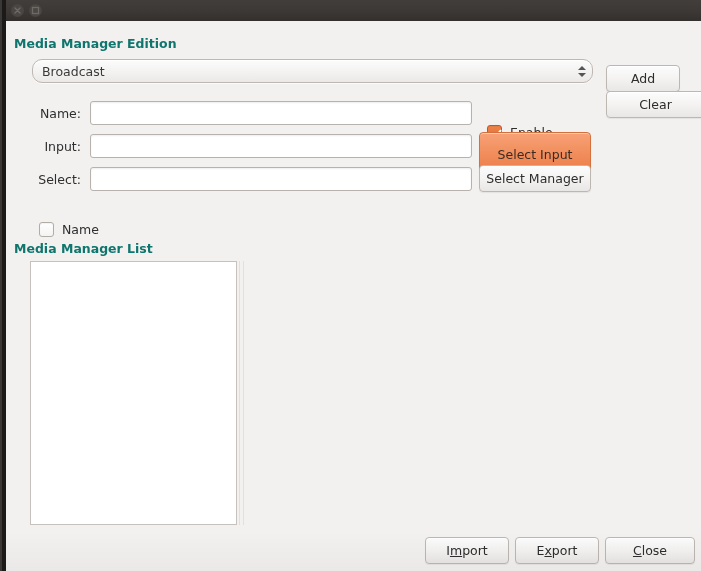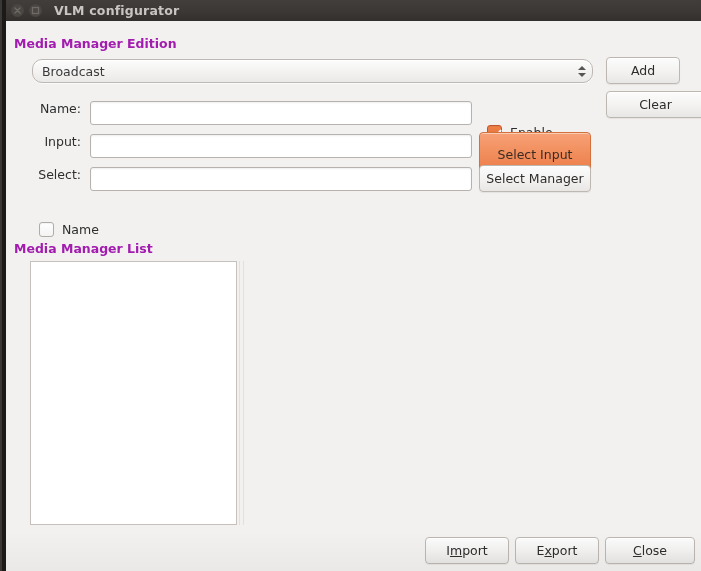--- a/index.html
+++ b/index.html
@@ -60,21 +60,21 @@
   .bottom-shade {
     position: absolute; left: 0; bottom: 0; width: 695px; height: 40px;
     background: linear-gradient(to bottom, rgba(0,0,0,0) 0%, rgba(0,0,0,0.035) 100%);
     pointer-events: none;
   }
 
   .section-title {
     position: absolute;
     font-size: 12.5px;
     font-weight: bold;
-    color: #a21caf;
+    color: #0f766e;
   }
   #edition-title { left: 8px; top: 15px; }
   #list-title    { left: 8px; top: 220px; }
 
   
   .combo {
     position: absolute;
     left: 26px; top: 38px;
     width: 561px; height: 24px;
     background: linear-gradient(to bottom, #fcfcfc 0%, #f3f2f1 55%, #ebe9e8 100%);
@@ -98,21 +98,21 @@
   }
   .arr-up, .arr-dn {
     width: 0; height: 0;
     border-left: 4px solid transparent;
     border-right: 4px solid transparent;
   }
   .arr-up { border-bottom: 4px solid #555; }
   .arr-dn { border-top: 4px solid #555; }
 
   
-  .frow { position: absolute; left: 0; height: 24px; display: flex; }
+  .frow { position: absolute; left: 0; height: 24px; display: flex; align-items: center; }
   #row-name   { top: 80px; }
   #row-input  { top: 113px; }
   #row-output { top: 146px; }
 
   .flabel {
     width: 84px;
     text-align: right;
     padding-right: 9px;
     font-size: 12.5px;
     color: #2e2e2e;
@@ -177,21 +177,21 @@
     cursor: default;
     white-space: nowrap;
     padding: 0;
   }
   .btn.accent {
     background: linear-gradient(to bottom, #f7a177 0%, #f18d5c 50%, #ea7a45 100%);
     border: 1px solid #d2703e;
     box-shadow: inset 0 1px 0 rgba(255,255,255,0.45), 0 1px 1px rgba(0,0,0,0.08);
     color: #3a2b22;
   }
-  #btn-add   { position: absolute; left: 600px; top: 36px;  width: 74px; height: 27px; }
+  #btn-add   { position: absolute; left: 600px; top: 44px;  width: 74px; height: 27px; }
   #btn-clear { position: absolute; left: 600px; top: 70px;  width: 99px; height: 27px; }
   #btn-select-input  { position: absolute; left: 473px; top: 111px; width: 112px; height: 44px; }
   #btn-select-output { position: absolute; left: 473px; top: 144px; width: 112px; height: 27px; }
 
   #btn-import { position: absolute; left: 419px; top: 516px; width: 84px; height: 27px; }
   #btn-export { position: absolute; left: 509px; top: 516px; width: 84px; height: 27px; }
   #btn-close  { position: absolute; left: 599px; top: 516px; width: 90px; height: 27px; }
   .acc { text-decoration: underline; }
 
   
@@ -225,21 +225,20 @@
       <svg width="9" height="9" viewBox="0 0 9 9" aria-hidden="true">
         <path d="M2 2 L7 7 M7 2 L2 7" stroke="#6f6a66" stroke-width="1.4" stroke-linecap="round"></path>
       </svg>
     </div>
     <div class="win-btn">
       <svg width="9" height="9" viewBox="0 0 9 9" aria-hidden="true">
         <rect x="1.5" y="1.5" width="6" height="6" fill="none" stroke="#6f6a66" stroke-width="1.3"></rect>
       </svg>
     </div>
   </div>
-  <div class="win-title">VLM configurator</div>
 </div>
 
 <div class="dialog">
 
   <div class="section-title" id="edition-title">Media Manager Edition</div>
 
   <div class="combo">
     <div class="combo-text">Broadcast</div>
     <div class="combo-arrows">
       <span class="arr-up"></span>

